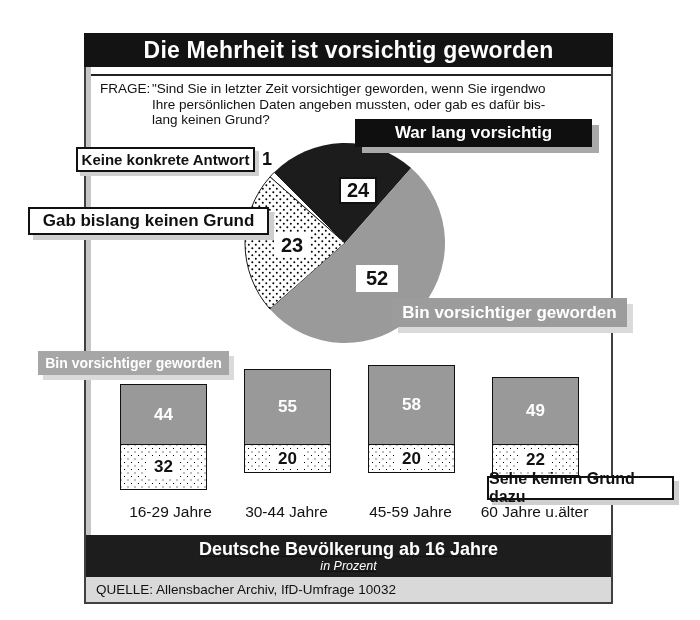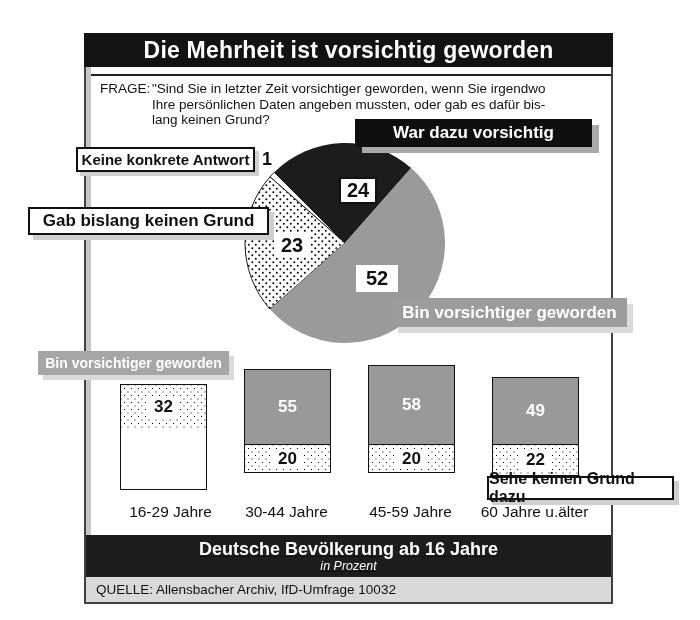--- a/index.html
+++ b/index.html
@@ -84,29 +84,32 @@
       <path d="M 0 0 L -70.71 -70.71 A 100 100 0 0 0 -75.01 -66.13 Z" fill="#ffffff" stroke="#1a1a1a" stroke-width="1"></path>
       <path d="M 0 0 L -75.01 -66.13 A 100 100 0 0 0 -75.01 66.13 Z" fill="url(#dot-pattern)" stroke="#1a1a1a" stroke-width="1"></path>
       <path d="M 0 0 L -75.01 66.13 A 100 100 0 1 0 66.13 -75.01 Z" fill="#9a9a9a"></path>
     </svg>
 
   <div class="abs pie-num num24">24</div>
   <div class="abs pie-num num52">52</div>
   <div class="abs pie-num num23">23</div>
   <div class="abs pie-num num1">1</div>
 
-  <div class="abs callout box-war">War dazu vorsichtig</div>
+  <div class="abs callout box-war">War lang vorsichtig</div>
   <div class="abs callout box-keine">Keine konkrete Antwort</div>
   <div class="abs callout box-gab">Gab bislang keinen Grund</div>
   <div class="abs callout box-bin-pie">Bin vorsichtiger geworden</div>
   <div class="abs callout box-bin-small">Bin vorsichtiger geworden</div>
   <div class="abs callout box-sehe">Sehe keinen Grund dazu</div>
 
   <div id="bars-layer">
       <div class="bar" style="left: 120px; top: 384px; width: 85px; height: 104px;">
+        <div class="bar-gray" style="height: 60px;">
+          <span>44</span>
+        </div>
         <div class="bar-dot dotted" style="height: 44px;">
           <span>32</span>
         </div>
       </div>
       <div class="age-label" style="left: 92.5px; padding-left: 8px;">16-29 Jahre</div>
       <div class="bar" style="left: 244px; top: 369px; width: 85px; height: 102px;">
         <div class="bar-gray" style="height: 75px;">
           <span>55</span>
         </div>
         <div class="bar-dot dotted" style="height: 27px;">

